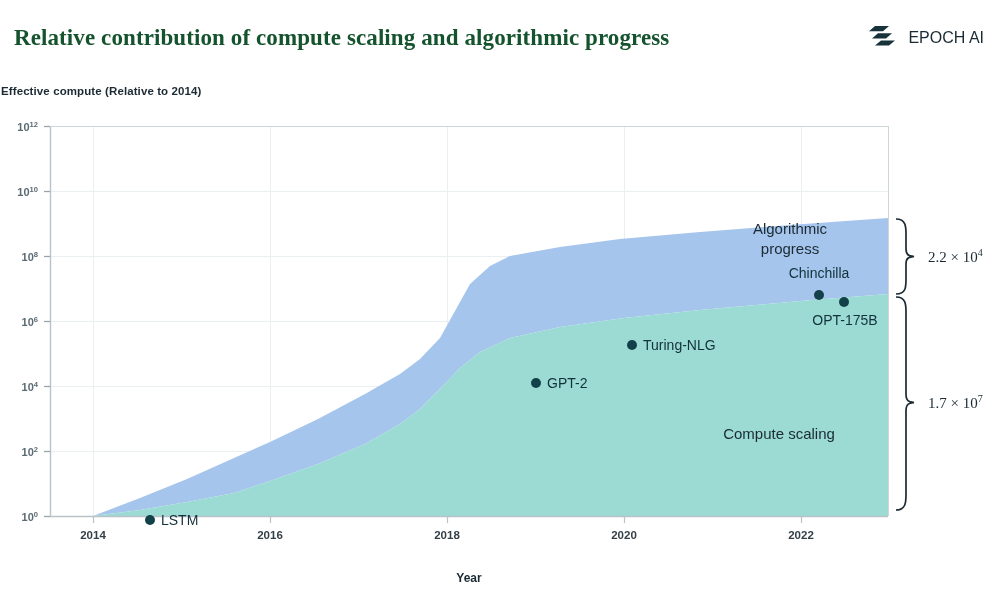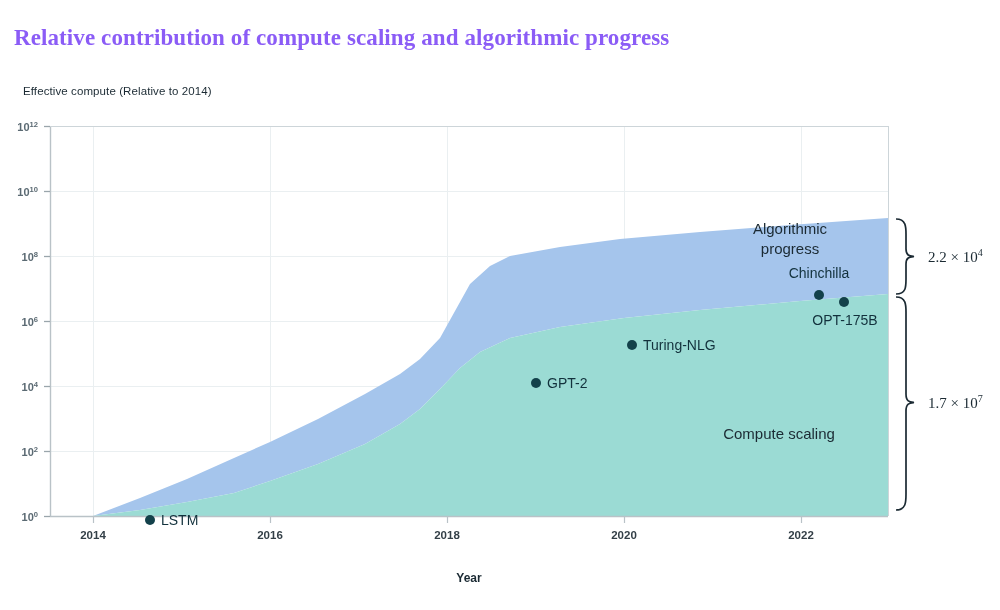--- a/index.html
+++ b/index.html
@@ -21,39 +21,39 @@
     position: absolute;
     left: 0; top: 0;
     width: 1000px; height: 70px;
   }
   #chart-title {
     position: absolute;
     left: 14px; top: 25px;
     font-family: "Liberation Serif", serif;
     font-size: 23px;
     font-weight: 600;
-    color: #8b5cf6;
+    color: #14532d;
     letter-spacing: 0.1px;
     white-space: nowrap;
   }
   #brand-logo {
     position: absolute;
     right: 16px; top: 24px;
     display: flex;
     align-items: center;
     gap: 9px;
   }
   #brand-mark { display:block; }
 
   
   #y-axis-caption {
     position: absolute;
-    left: 23px; top: 85px;
+    left: 1px; top: 85px;
     font-size: 11.5px;
-    font-weight: normal;
+    font-weight: bold;
     color: #1b2a33;
     letter-spacing: 0.1px;
   }
 
   
   #plot-wrap {
     position: absolute;
     left: 0; top: 106px;
     width: 848px; height: 504px;
   }
@@ -99,20 +99,32 @@
   .brace-exp {
     font-size: 10px;
   }
 </style>
 </head>
 <body>
 
 <div id="header">
   <div id="chart-title">Relative contribution of compute scaling and algorithmic progress</div>
 
+  <div id="brand-logo">
+    <span id="brand-mark">
+      <svg width="30" height="24" viewBox="0 0 30 24">
+        <g fill="#17323b">
+          <polygon points="6,2 20,2 14,7.2 0,7.2"></polygon>
+          <polygon points="9,9.2 23,9.2 17,14.4 3,14.4"></polygon>
+          <polygon points="12,16.4 26,16.4 20,21.6 6,21.6"></polygon>
+        </g>
+      </svg>
+    </span>
+    <span>EPOCH AI</span>
+  </div>
 </div>
 
 <div id="y-axis-caption">Effective compute (Relative to 2014)</div>
 
 <div id="plot-wrap">
 <svg id="plot-svg" width="1000" height="504" viewBox="0 0 1000 504">
 
   <g stroke="#eaeff1" stroke-width="1">
     <line x1="50" y1="20.5" x2="888" y2="20.5"></line>
     <line x1="50" y1="85.5" x2="888" y2="85.5"></line>

